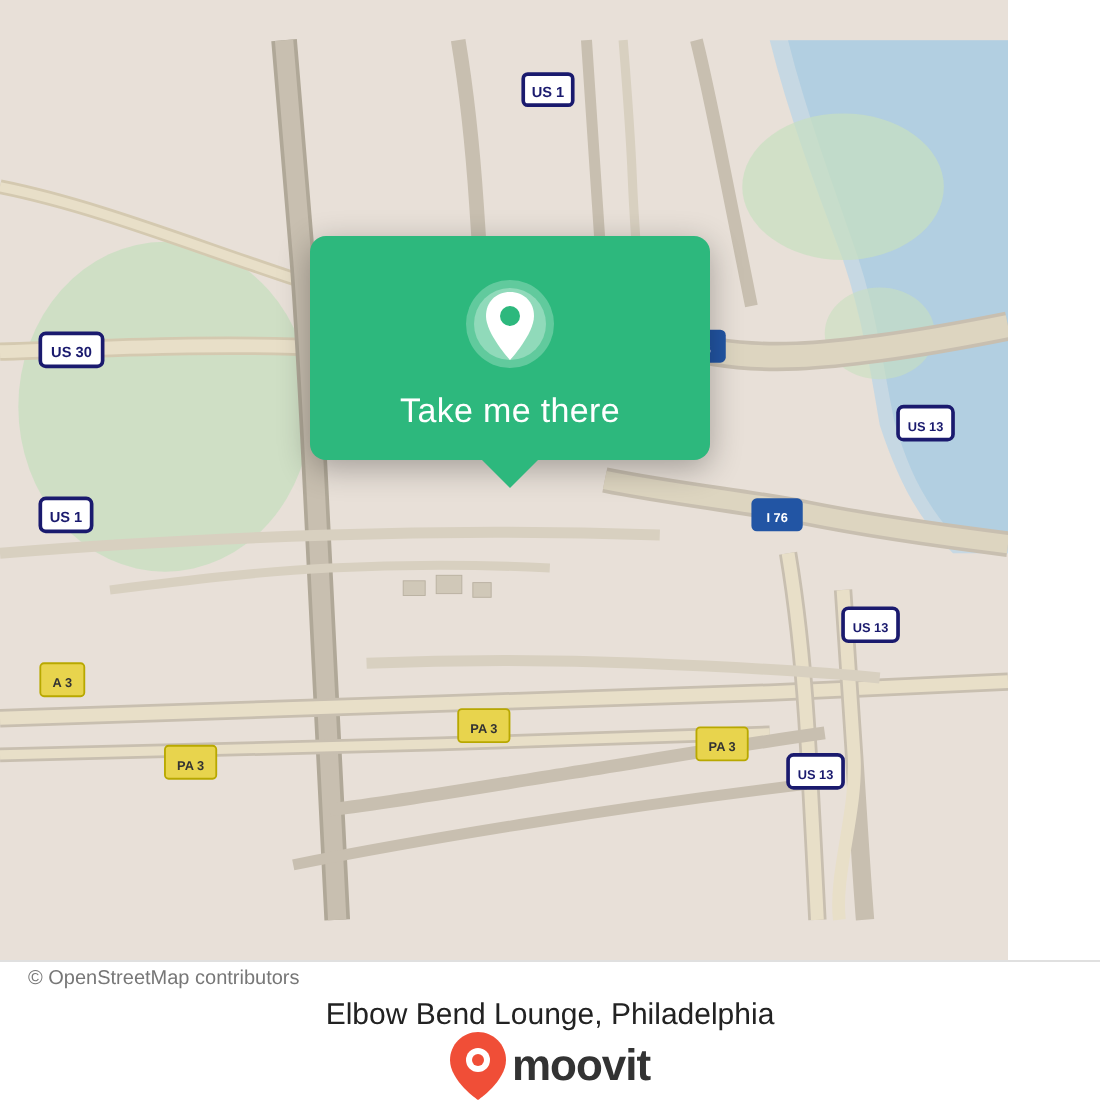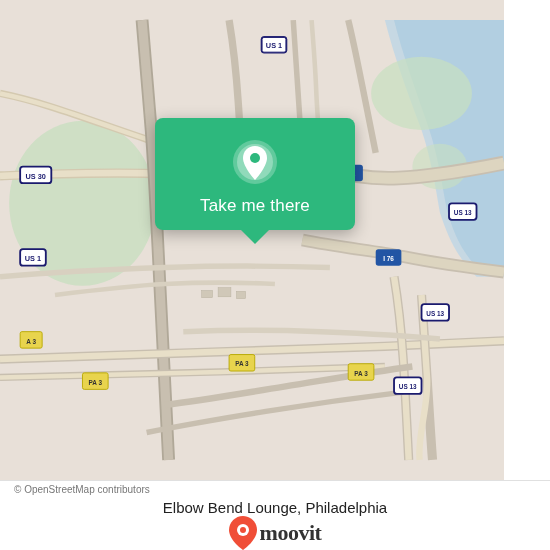--- a/index.html
+++ b/index.html
@@ -100,21 +100,20 @@
     .location-text {
       font-size: 15px;
       color: #222;
       font-weight: 400;
     }
 
     .moovit-logo {
       display: flex;
       align-items: center;
       gap: 3px;
-      font-family: Liberation Serif, serif;
     }
 
     .moovit-pin {
       width: 28px;
       height: 34px;
     }
 
     .moovit-wordmark {
       font-size: 22px;
       font-weight: 700;

